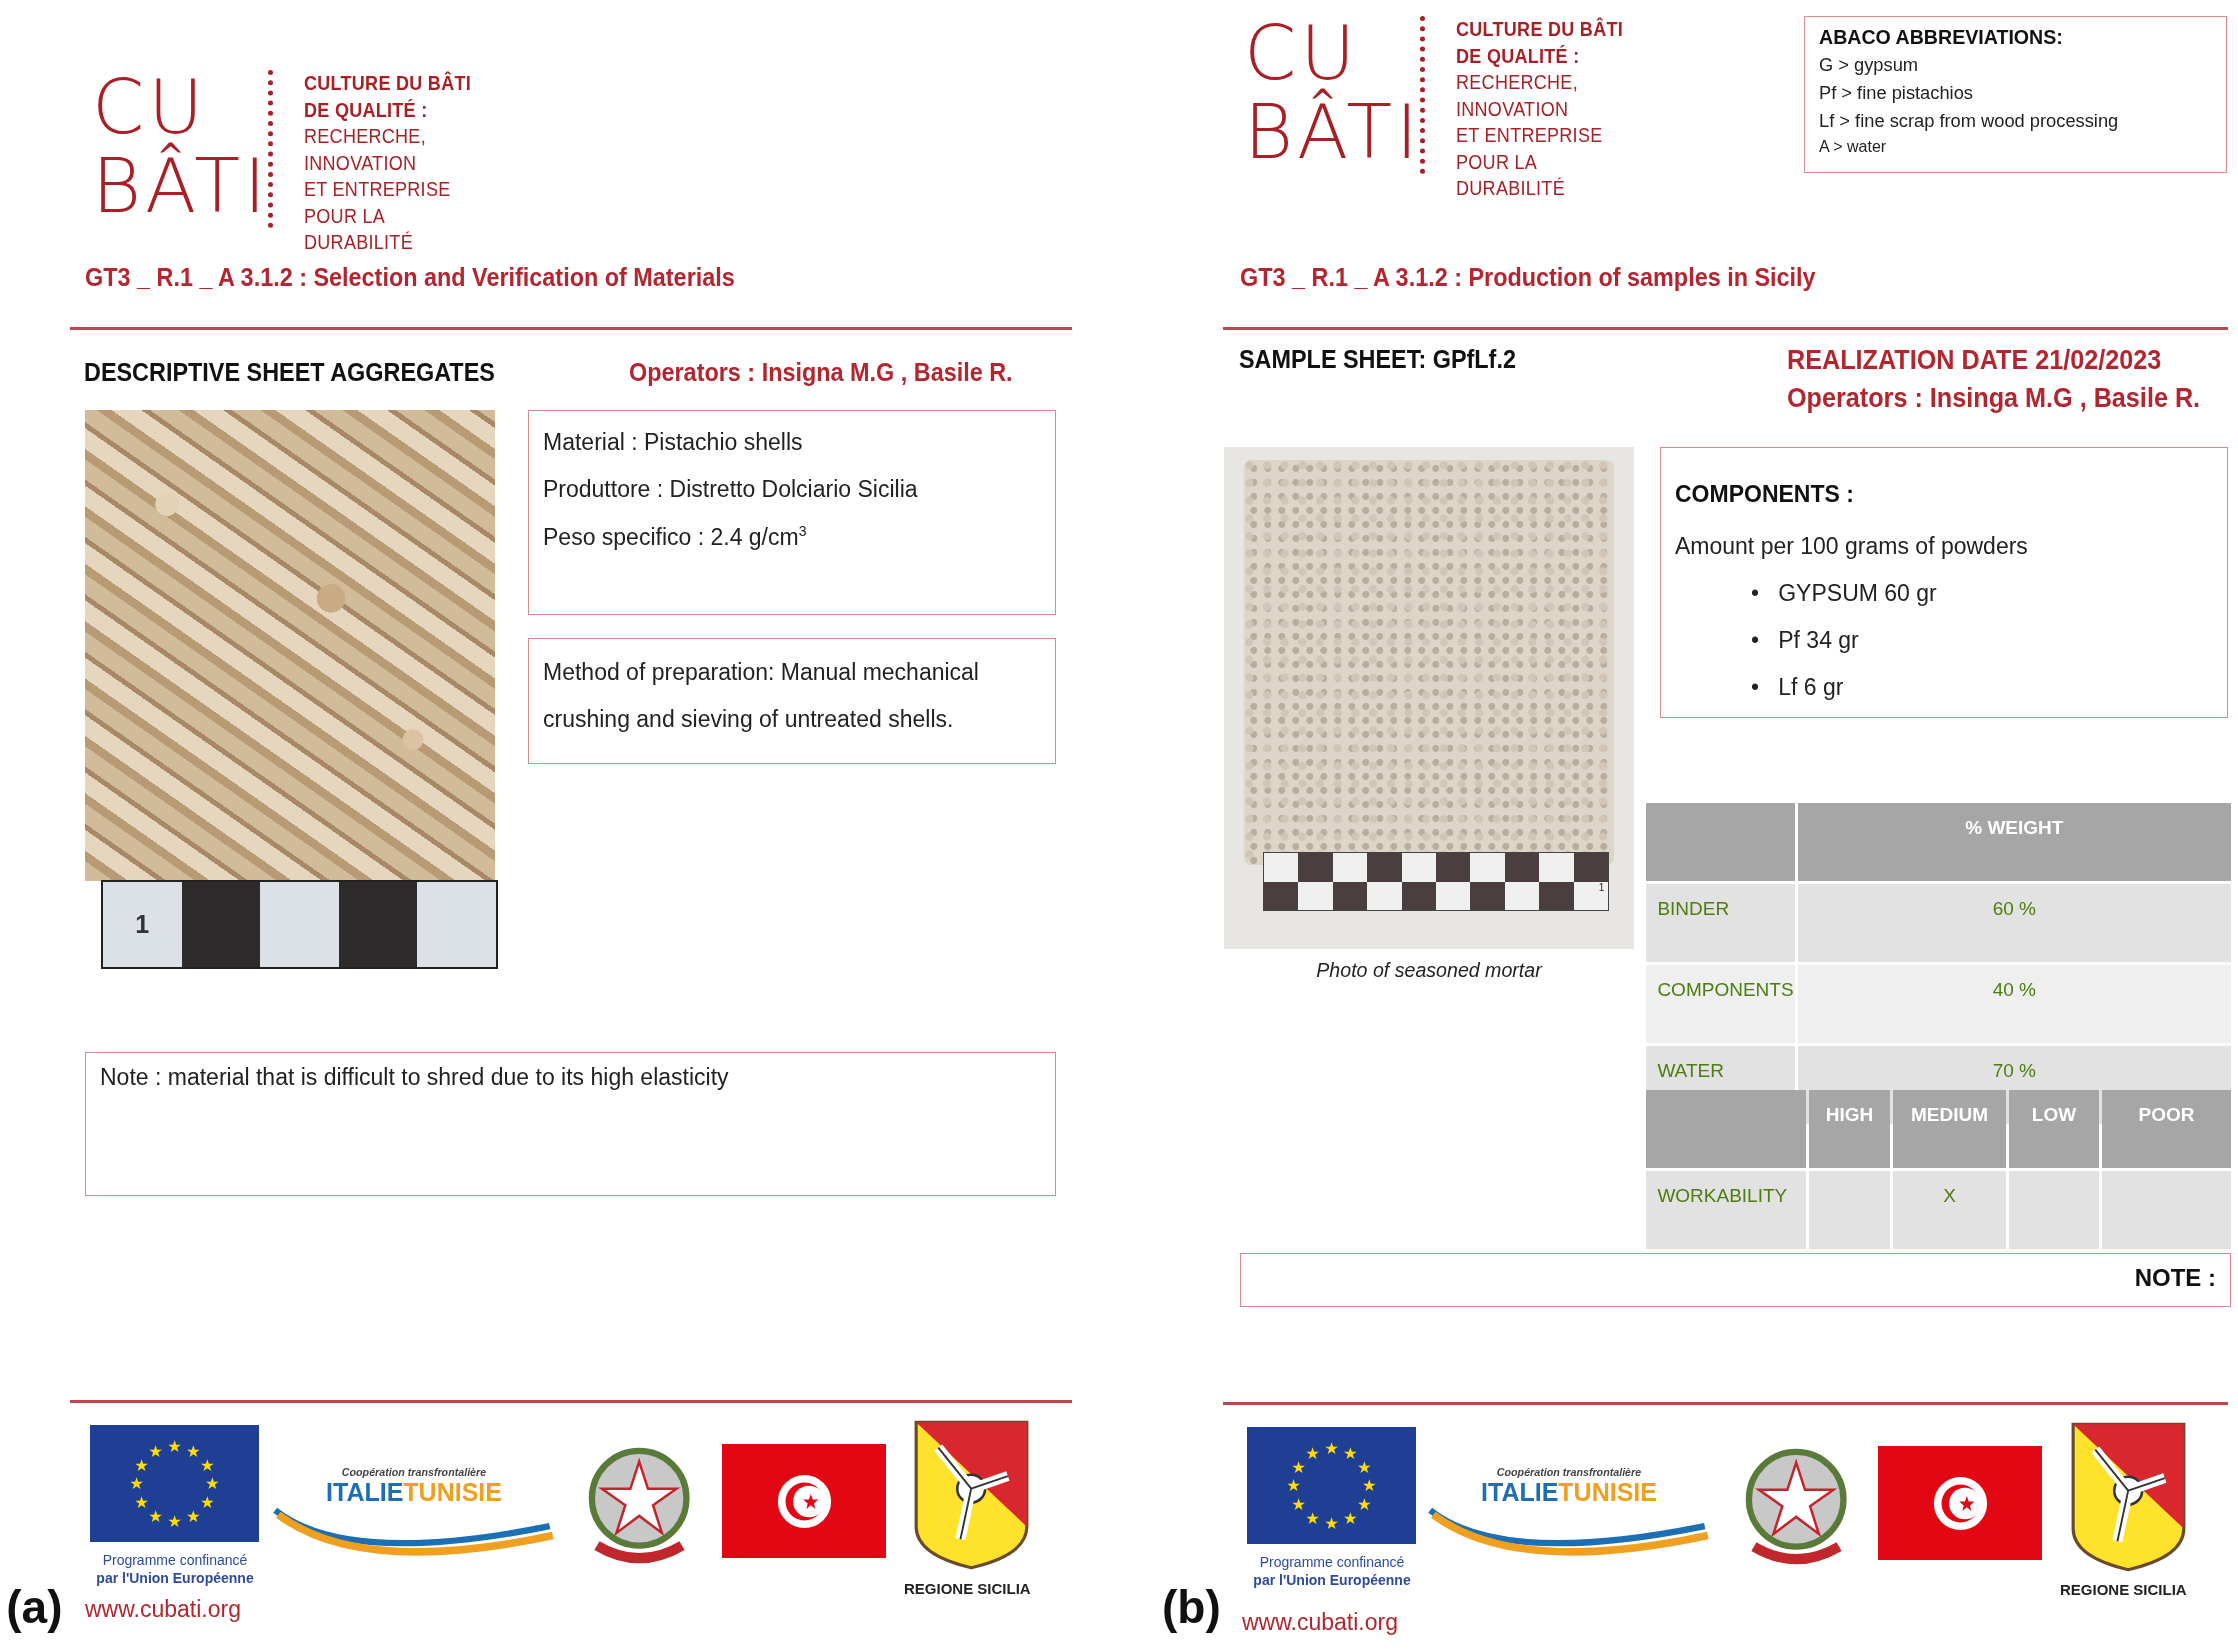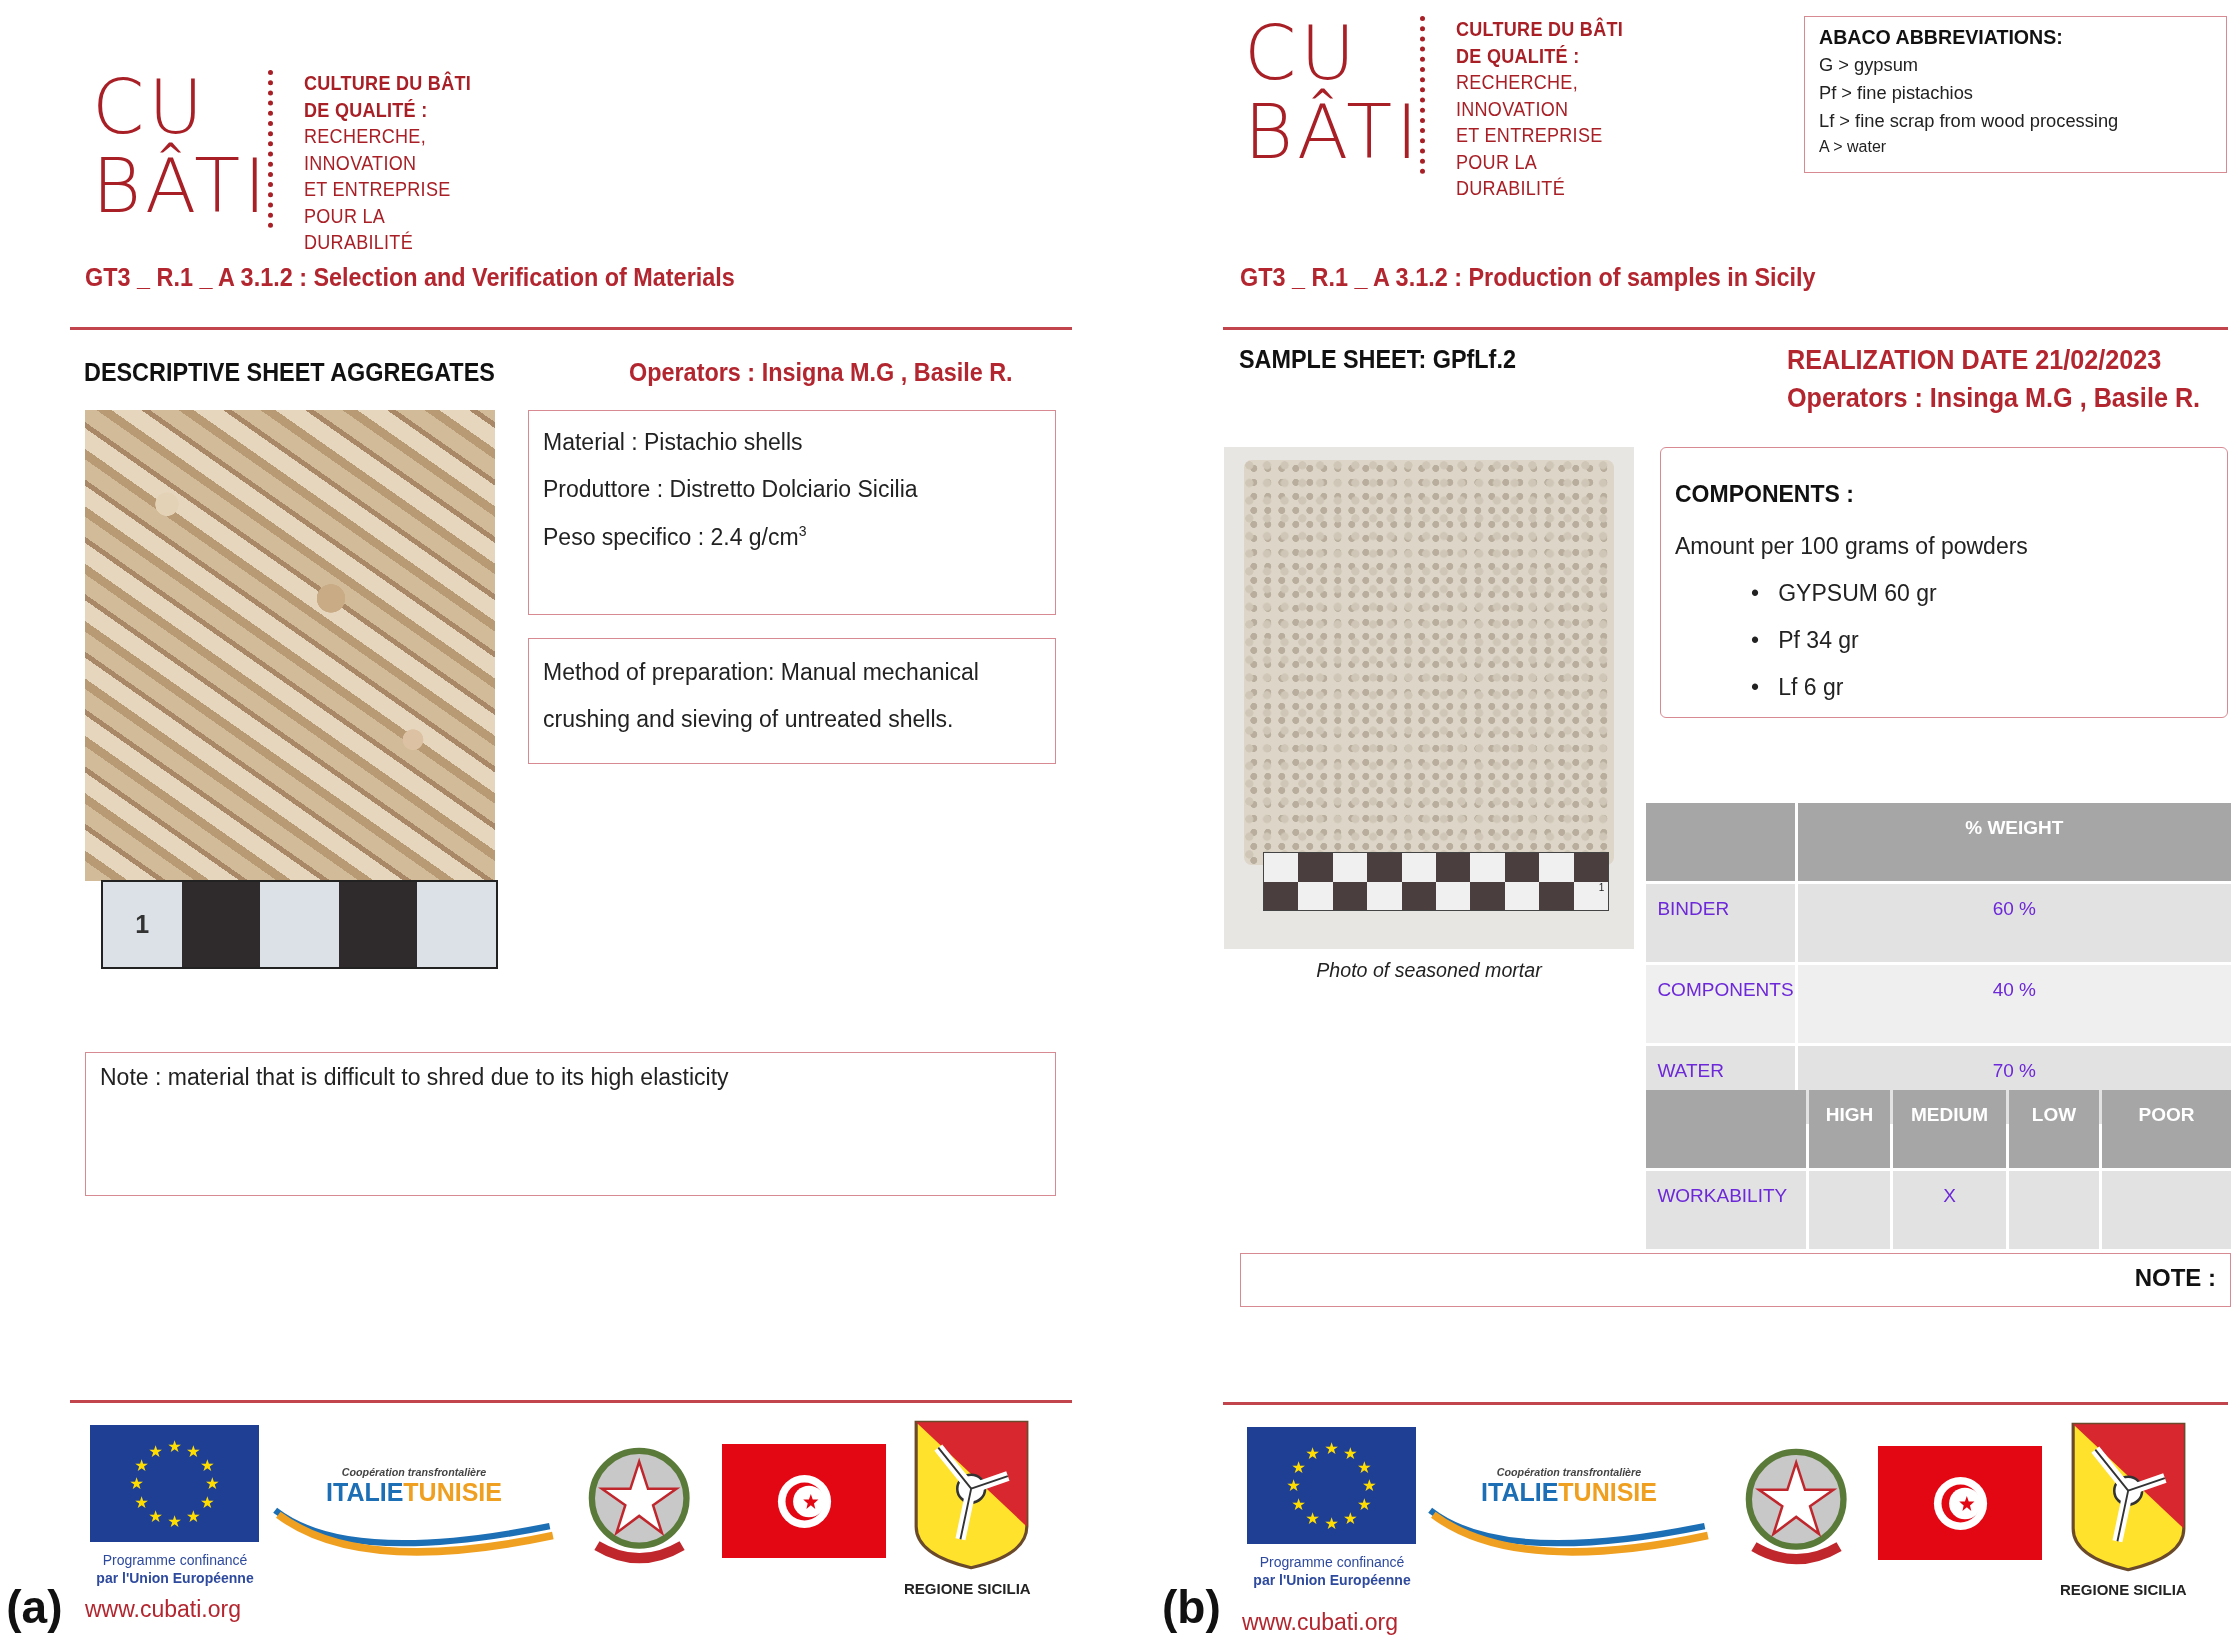--- a/index.html
+++ b/index.html
@@ -21,21 +21,21 @@
       repeating-linear-gradient(35deg,#d2bb98 0 16.4px,#b89a74 16.4px 25px,#e6d6bd 25px 42px,#a88866 42px 47px),
       #c8ae8a;}
   .photo-mortar{background:
       radial-gradient(circle at 30% 30%, #cfc6b7 0 3.8px, transparent 4.4px) 0 0/17.7px 17.7px,
       radial-gradient(circle at 70% 60%, #b9ae9d 0 3.2px, transparent 3.8px) 0 0/14px 14px,
       #ddd5c7;}
   .scale-bar{display:flex;}
   .scale-bar div{flex:1;}
   table.grid{border-collapse:separate;border-spacing:3.8px;font-family:"Liberation Sans",sans-serif;}
   table.grid th{background:#a6a6a6;color:#fff;font-weight:bold;font-size:19px;height:63px;vertical-align:top;padding-top:14px;transform:none;}
-  table.grid td{background:#e2e2e2;font-size:19px;color:#6d28d9;height:63px;vertical-align:top;padding-top:14px;}
+  table.grid td{background:#e2e2e2;font-size:19px;color:#4d7c0f;height:63px;vertical-align:top;padding-top:14px;}
   table.grid tr.alt td{background:#efefef;}
   table.grid td.lbl{text-align:left;padding-left:11.4px;}
   table.grid td.val{text-align:center;}
   .eu-flag{background:#1f3f95;}
   .tn-flag{background:#e30613;display:flex;align-items:center;justify-content:center;}
   .panel-label{font-size:46px;font-weight:bold;color:#111;font-family:"Liberation Sans",sans-serif;}
   .small-bold{font-family:"Liberation Sans",sans-serif;font-weight:bold;}
 </style>
 </head>
 <body>
@@ -204,21 +204,21 @@
         <div style="background:#4a3e3e"></div>
         <div style="background:#f0f0f0"></div>
         <div style="background:#4a3e3e"></div>
         <div style="background:#f0f0f0"></div>
         <div style="background:#4a3e3e"></div>
         <div style="background:#f0f0f0;font-size:10px;text-align:right;padding-right:3.8px;">1</div>
     </div>
   </div>
   <div class="abs" style="left:1224px;top:959px;width:410px;text-align:center;font-size:19.6px;font-style:italic;color:#222;">Photo of seasoned mortar</div>
 
-  <div class="abs box" style="left:1660px;top:447px;width:568px;height:271px;padding:33px 14px;border-radius:6px;">
+  <div class="abs box" style="left:1660px;top:447px;width:568px;height:271px;padding:33px 14px;">
     <div style="font-size:23px;font-weight:bold;color:#111;height:52px;">COMPONENTS :</div>
     <div class="txt" style="height:47px;">Amount per 100 grams of powders</div>
     <div class="txt" style="height:47px;padding-left:76px;">•&nbsp;&nbsp;&nbsp;<span>GYPSUM 60 gr</span></div>
     <div class="txt" style="height:47px;padding-left:76px;">•&nbsp;&nbsp;&nbsp;<span>Pf 34  gr</span></div>
     <div class="txt" style="height:47px;padding-left:76px;">•&nbsp;&nbsp;&nbsp;<span>Lf  6 gr</span></div>
   </div>
 
   <table class="abs grid" style="left:1643px;top:800px;width:591px;">
     <tbody>
         <tr>

